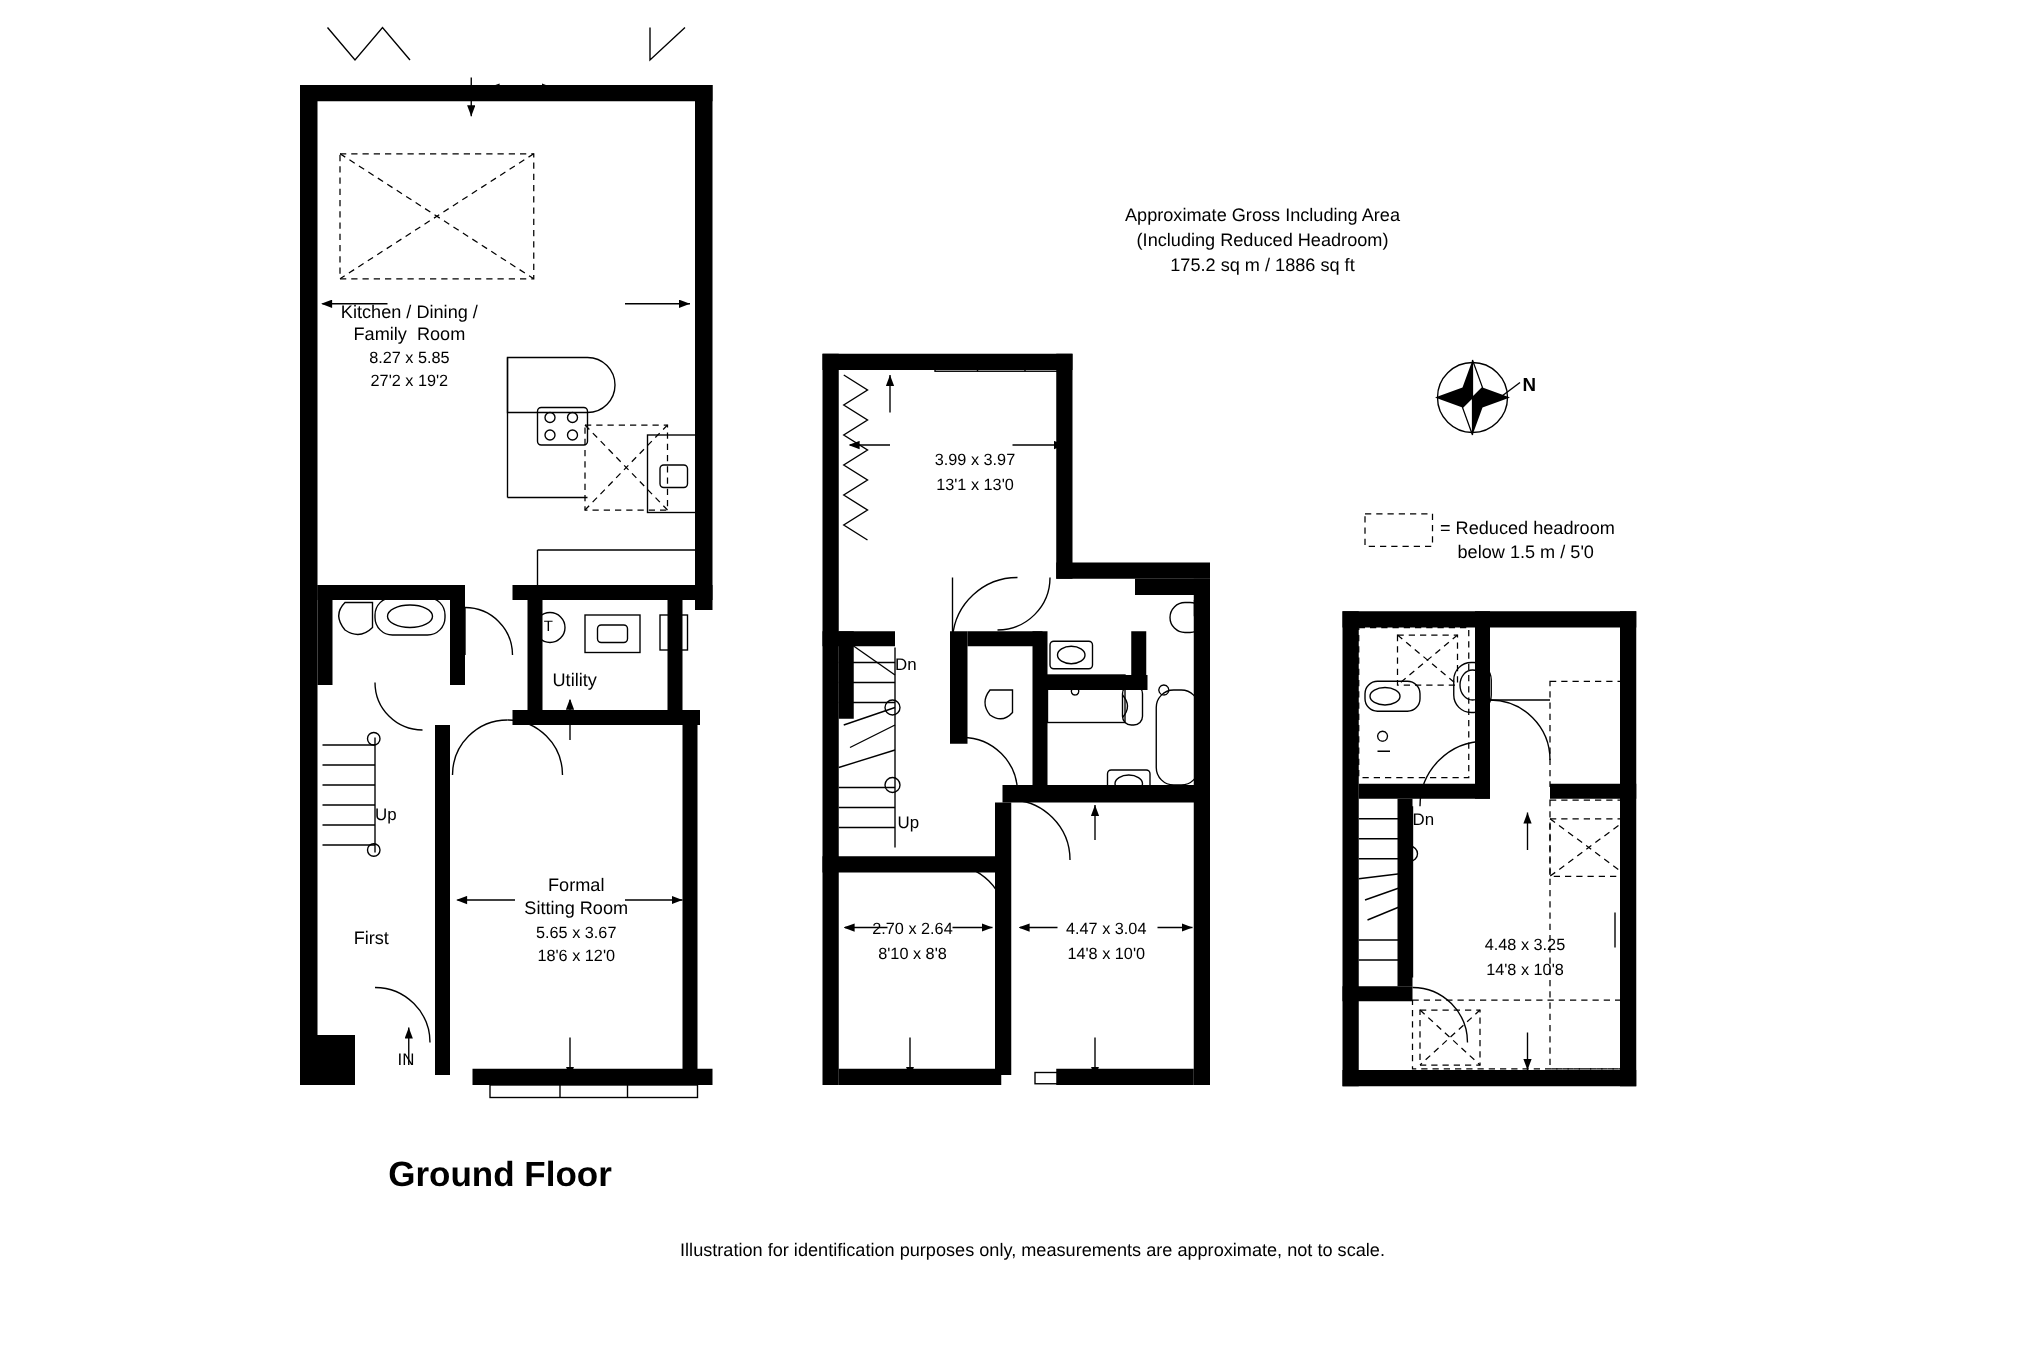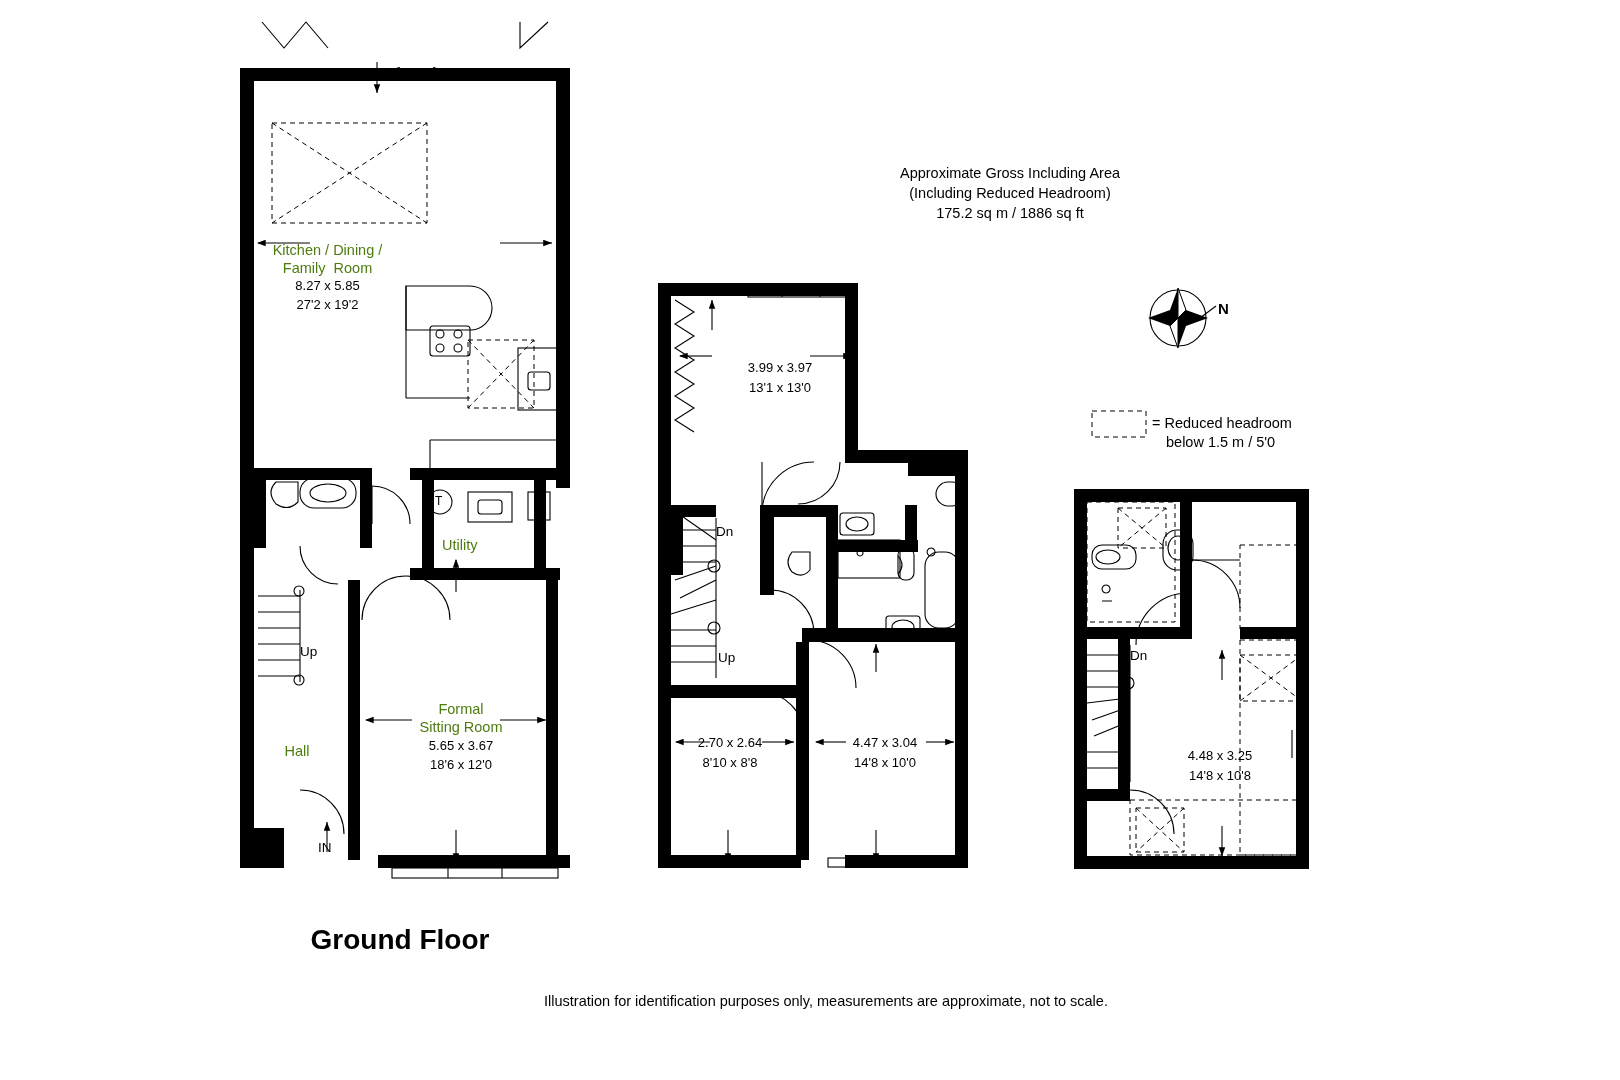--- a/index.html
+++ b/index.html
@@ -29,21 +29,21 @@
   }
   .txt {
     position: absolute;
     white-space: pre;
     line-height: 1.25;
     font-family: "Liberation Sans", sans-serif;
   }
   .label-room {
     font-size: 14.5px;
     text-align: center;
-    color: #4d7c0f;
+    color: #000000;
   }
   .label-dim {
     font-size: 13px;
     text-align: center;
   }
   .label-floor {
     font-size: 28px;
     font-weight: bold;
     text-align: center;
   }
@@ -336,21 +336,21 @@
   <div class="txt label-room" style="left:240px; top:241px; width:175px;">Kitchen / Dining /
 Family  Room</div>
   <div class="txt label-dim" style="left:240px; top:278px; width:175px;">8.27 x 5.85</div>
   <div class="txt label-dim" style="left:240px; top:297px; width:175px;">27'2 x 19'2</div>
 
   <div class="txt label-room" style="left:386px; top:700px; width:150px;">Formal
 Sitting Room</div>
   <div class="txt label-dim" style="left:386px; top:738px; width:150px;">5.65 x 3.67</div>
   <div class="txt label-dim" style="left:386px; top:757px; width:150px;">18'6 x 12'0</div>
 
-  <div class="txt label-room" style="left:252px; top:742px; width:90px;">Hall</div>
+  <div class="txt label-room" style="left:252px; top:742px; width:90px;">First</div>
 
   <div class="txt label-room" style="left:442px; top:536px; width:110px; text-align:left;">Utility</div>
 
   <div class="txt label-small" style="left:300px; top:644px;">Up</div>
   <div class="txt label-small" style="left:318px; top:840px;">IN</div>
   <div class="txt label-small" style="left:435px; top:494px; font-size:12px;">T</div>
   <div class="txt label-small" style="left:535px; top:496px; font-size:12px;">B</div>
 
   <div class="txt label-floor" style="left:210px; top:922px; width:380px;">Ground Floor</div>
 

